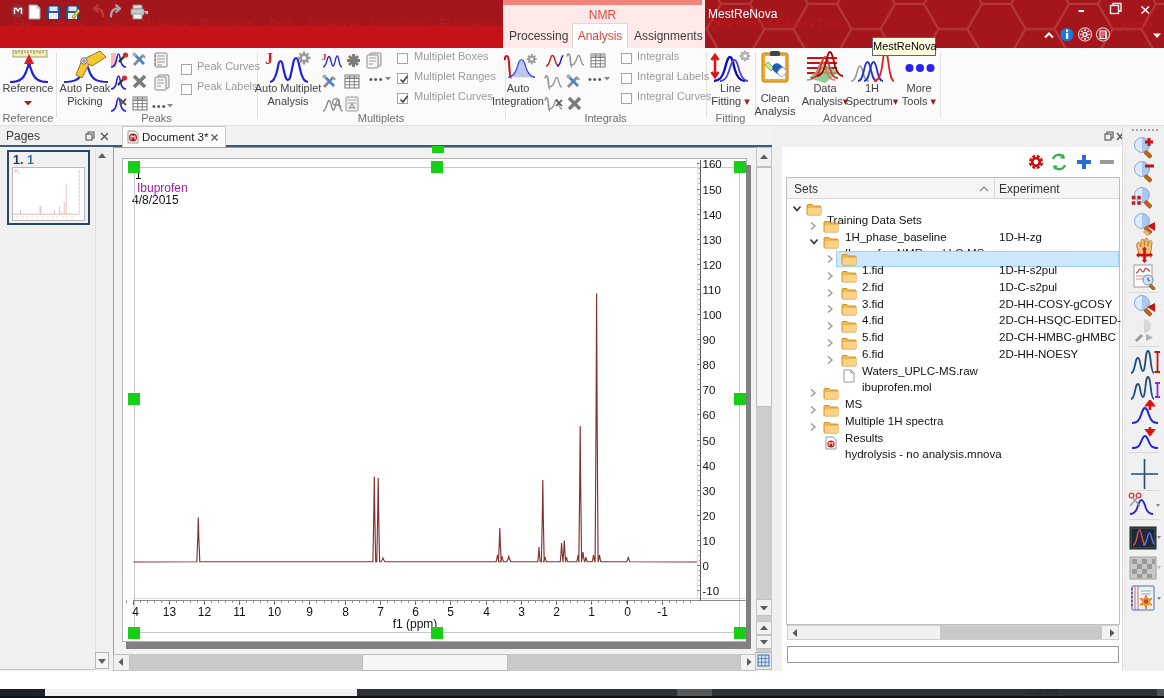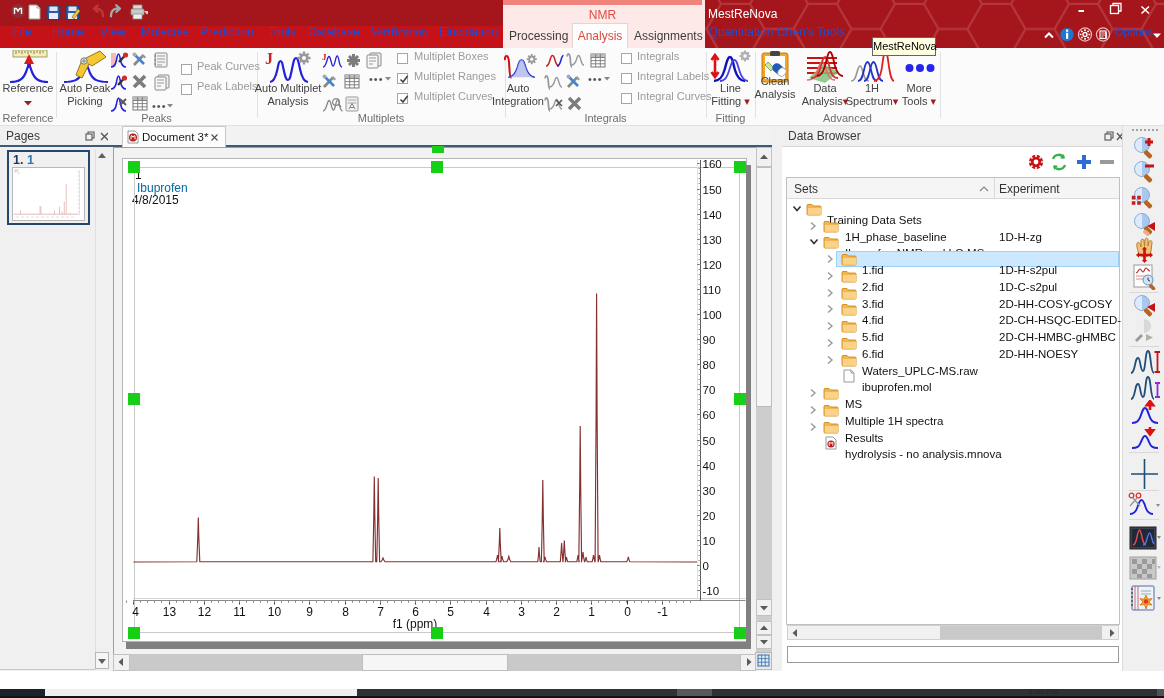--- a/index.html
+++ b/index.html
@@ -1,20 +1,20 @@
 <!DOCTYPE html>
 <html><head><meta charset="utf-8"><style>
 *{margin:0;padding:0;box-sizing:border-box;}
 html,body{width:1164px;height:698px;overflow:hidden;font-family:"Liberation Sans",sans-serif;background:#fff;}
 .abs{position:absolute;}
 #app{position:relative;width:1164px;height:698px;}
 
 #titlebar{left:0;top:0;width:1164px;height:26px;background:#a4161b;}
 #menubar{left:0;top:26px;width:1164px;height:22px;background:#c41218;}
-.menuitem{position:absolute;top:22px;height:22px;line-height:21px;color:#1d4ed8;font-size:12px;}
+.menuitem{position:absolute;top:14px;height:22px;line-height:21px;color:#b91c1c;font-size:12px;}
 #wintitle{left:708px;top:7px;color:#fff;font-size:12px;}
 #nmrgroup{left:503px;top:0;width:202px;height:48px;background:#fdeae8;}
 #nmrstrip{left:503px;top:0;width:199px;height:5px;background:#f0837c;}
 #nmrlabel{left:503px;top:8px;width:199px;text-align:center;color:#e04840;font-size:12px;}
 .ctxtab{position:absolute;top:26px;height:22px;line-height:21px;font-size:12px;color:#3c3c3c;}
 #tab-analysis{left:572px;top:23px;width:56px;height:25px;background:#fdfdfd;border:1px solid #e6d4d2;border-bottom:none;text-align:center;line-height:24px;color:#d84a40;font-size:12px;}
 #tooltip{left:872px;top:37px;width:64px;height:19px;background:#ffffe1;border:1px solid #646464;font-size:11px;line-height:17px;text-align:center;color:#000;z-index:50;}
 
 #ribbon{left:0;top:48px;width:1164px;height:78px;background:#fcfbfb;border-bottom:1px solid #e1e1e1;}
 .gsep{position:absolute;top:4px;width:1px;height:66px;background:#e2e2e2;}
@@ -348,21 +348,21 @@
 <svg class="abs" style="left:758px;top:2px" width="36" height="34" viewBox="0 0 36 34">
  <rect x="4" y="3" width="26" height="29" rx="2" fill="#f5a623" stroke="#c87d12"></rect>
  <rect x="7" y="6" width="20" height="23" fill="#fdfdfd"></rect>
  <rect x="12" y="1" width="10" height="5" rx="1.5" fill="#444"></rect>
  <path d="M10 12 l6 6 -3 3 -6 -6 Z" fill="#c8e89a" stroke="#89a85a"></path>
  <g transform="rotate(40 21 19)">
           <rect x="14" y="15" width="15" height="9" rx="4.5" fill="#1d5fb8"></rect>
           <rect x="21.5" y="15" width="7.5" height="9" rx="4" fill="#fff" stroke="#888" stroke-width="0.6"></rect>
         </g>
 </svg>
-<div class="bigbtn" style="left:747px;top:27px;width:56px;text-align:center;">Clean<br>Analysis</div>
+<div class="bigbtn" style="left:747px;top:44px;width:56px;text-align:center;">Clean<br>Analysis</div>
 
 <svg class="abs" style="left:805px;top:2px" width="42" height="34" viewBox="0 0 42 34">
  <path d="M2 8 h30 M2 13 h30 M2 18 h30 M2 23 h30" stroke="#cc1111" stroke-width="2"></path>
  <path d="M4 28 L18 14 L34 22 L20 33 Z" fill="#7cc47c" opacity="0.85"></path>
  <path d="M2 30 C8 30 10 28 12 22 C14 16 15 12 17 12 C19 12 20 16 22 22 C24 28 26 30 30 30" fill="none" stroke="#e86a6a" stroke-width="1.6"></path>
  <path d="M6 28 C11 28 13 26 15 19 C17 12 18 7 20 7 C22 7 23 12 25 19 C27 26 29 28 33 28" fill="none" stroke="#d83333" stroke-width="1.8"></path>
  <path d="M12 26 C16 26 18 23 20 16 C22 8 23 2 25 2 C27 2 28 8 30 16 C32 23 34 26 38 26" fill="none" stroke="#aa0000" stroke-width="1.8"></path>
 </svg>
 <div class="bigbtn" style="left:797px;top:34px;width:56px;">Data<br>Analysis<span style="color:#9c1f1f">▾</span></div>
 
@@ -432,21 +432,21 @@
     </svg>
 <div class="abs" style="left:142px;top:131px;font-size:11.5px;color:#1a1a1a;">Document 3*</div>
 <svg class="abs" style="left:209px;top:132px" width="11" height="11">
       <path d="M2.5 2.5 L8.5 8.5 M8.5 2.5 L2.5 8.5" stroke="#555" stroke-width="1.2"></path>
     </svg>
 <div class="abs" id="docview"></div>
 <div class="abs" id="page"></div>
 <div class="abs" id="pageshadow"></div>
 <div class="abs" style="left:746px;top:165px;width:5px;height:484px;background:#808080;"></div>
 <div class="abs" style="left:135px;top:168px;font-size:12px;color:#111;">1</div>
-<div class="abs" style="left:137px;top:181px;font-size:12px;color:#0369a1;">Ibuprofen</div>
+<div class="abs" style="left:137px;top:181px;font-size:12px;color:#a21caf;">Ibuprofen</div>
 <div class="abs" style="left:132px;top:193px;font-size:12px;color:#111;">4/8/2015</div>
 <div class="abs" style="left:134px;top:167px;width:606px;height:466px;border:1px solid #c9c9c9;"></div>
 <svg class="abs" style="left:0;top:0" width="780" height="660" viewBox="0 0 780 660">
 <path d="M133 598.5 H745.5" stroke="#d4d4d4" stroke-width="1"></path>
 <path d="M697.5 160 V598.5" stroke="#e0e0e0" stroke-width="1"></path>
 <path d="M133 600.5 H745.5" stroke="#8a8a8a" stroke-width="1"></path>
 <path d="M133.5 600.5 v4 M169.5 600.5 v4 M204.5 600.5 v4 M239.5 600.5 v4 M274.5 600.5 v4 M309.5 600.5 v4 M345.5 600.5 v4 M380.5 600.5 v4 M415.5 600.5 v4 M450.5 600.5 v4 M486.5 600.5 v4 M521.5 600.5 v4 M556.5 600.5 v4 M591.5 600.5 v4 M627.5 600.5 v4 M662.5 600.5 v4 " stroke="#3a3a3a" stroke-width="1"></path>
 <path d="M126.5 600.5 v2.3 M133.5 600.5 v2.3 M140.5 600.5 v2.3 M147.5 600.5 v2.3 M154.5 600.5 v2.3 M161.5 600.5 v2.3 M169.5 600.5 v2.3 M176.5 600.5 v2.3 M183.5 600.5 v2.3 M190.5 600.5 v2.3 M197.5 600.5 v2.3 M204.5 600.5 v2.3 M211.5 600.5 v2.3 M218.5 600.5 v2.3 M225.5 600.5 v2.3 M232.5 600.5 v2.3 M239.5 600.5 v2.3 M246.5 600.5 v2.3 M253.5 600.5 v2.3 M260.5 600.5 v2.3 M267.5 600.5 v2.3 M274.5 600.5 v2.3 M281.5 600.5 v2.3 M288.5 600.5 v2.3 M295.5 600.5 v2.3 M302.5 600.5 v2.3 M309.5 600.5 v2.3 M316.5 600.5 v2.3 M324.5 600.5 v2.3 M331.5 600.5 v2.3 M338.5 600.5 v2.3 M345.5 600.5 v2.3 M352.5 600.5 v2.3 M359.5 600.5 v2.3 M366.5 600.5 v2.3 M373.5 600.5 v2.3 M380.5 600.5 v2.3 M387.5 600.5 v2.3 M394.5 600.5 v2.3 M401.5 600.5 v2.3 M408.5 600.5 v2.3 M415.5 600.5 v2.3 M422.5 600.5 v2.3 M429.5 600.5 v2.3 M436.5 600.5 v2.3 M443.5 600.5 v2.3 M450.5 600.5 v2.3 M457.5 600.5 v2.3 M464.5 600.5 v2.3 M471.5 600.5 v2.3 M479.5 600.5 v2.3 M486.5 600.5 v2.3 M493.5 600.5 v2.3 M500.5 600.5 v2.3 M507.5 600.5 v2.3 M514.5 600.5 v2.3 M521.5 600.5 v2.3 M528.5 600.5 v2.3 M535.5 600.5 v2.3 M542.5 600.5 v2.3 M549.5 600.5 v2.3 M556.5 600.5 v2.3 M563.5 600.5 v2.3 M570.5 600.5 v2.3 M577.5 600.5 v2.3 M584.5 600.5 v2.3 M591.5 600.5 v2.3 M598.5 600.5 v2.3 M605.5 600.5 v2.3 M612.5 600.5 v2.3 M619.5 600.5 v2.3 M626.5 600.5 v2.3 M634.5 600.5 v2.3 M641.5 600.5 v2.3 M648.5 600.5 v2.3 M655.5 600.5 v2.3 M662.5 600.5 v2.3 M669.5 600.5 v2.3 M676.5 600.5 v2.3 M683.5 600.5 v2.3 M690.5 600.5 v2.3 " stroke="#8a8a8a" stroke-width="1"></path>
 <g font-family="Liberation Sans,sans-serif" font-size="12" fill="#111">
         <text x="135.5" y="615.5" text-anchor="middle">4</text>
@@ -529,21 +529,20 @@
 <div class="abs" style="left:113px;top:654px;width:643px;height:17px;background:#c9c9c9;"></div>
 <div class="abs" style="left:113px;top:654px;width:17px;height:17px;background:#f1f1f1;border:1px solid #c2c2c2;"></div>
 <svg class="abs" style="left:115px;top:655px" width="12" height="14">
       <path d="M8 3 L3.5 7 L8 11 Z" fill="#5a5a5a"></path>
     </svg>
 <div class="abs" style="left:362px;top:654px;width:146px;height:17px;background:#f6f6f6;border:1px solid #bdbdbd;"></div>
 <div class="abs" style="left:740px;top:654px;width:16px;height:17px;background:#f1f1f1;border:1px solid #c2c2c2;"></div>
 <svg class="abs" style="left:742px;top:655px" width="12" height="14">
       <path d="M5 3 L9.5 7 L5 11 Z" fill="#5a5a5a"></path>
     </svg>
-<div class="abs" id="dbhdr">Data Browser</div>
 <div class="abs" id="dbbody"></div>
 <svg class="abs" style="left:1104px;top:131px" width="20" height="12" viewBox="0 0 20 12">
  <rect x="1" y="3" width="6" height="6" fill="none" stroke="#555" stroke-width="1.1"></rect>
       <path d="M3 3 V1 H9 V7 H7" fill="none" stroke="#555" stroke-width="1.1"></path>
  <path d="M13 2 L19 9 M19 2 L13 9" stroke="#555" stroke-width="1.3"></path>
 </svg>
 
 <svg class="abs" style="left:1027px;top:153px" width="90" height="18" viewBox="0 0 90 18">
  <g>
         <circle cx="9" cy="9" r="7.2" fill="#c81414"></circle>

